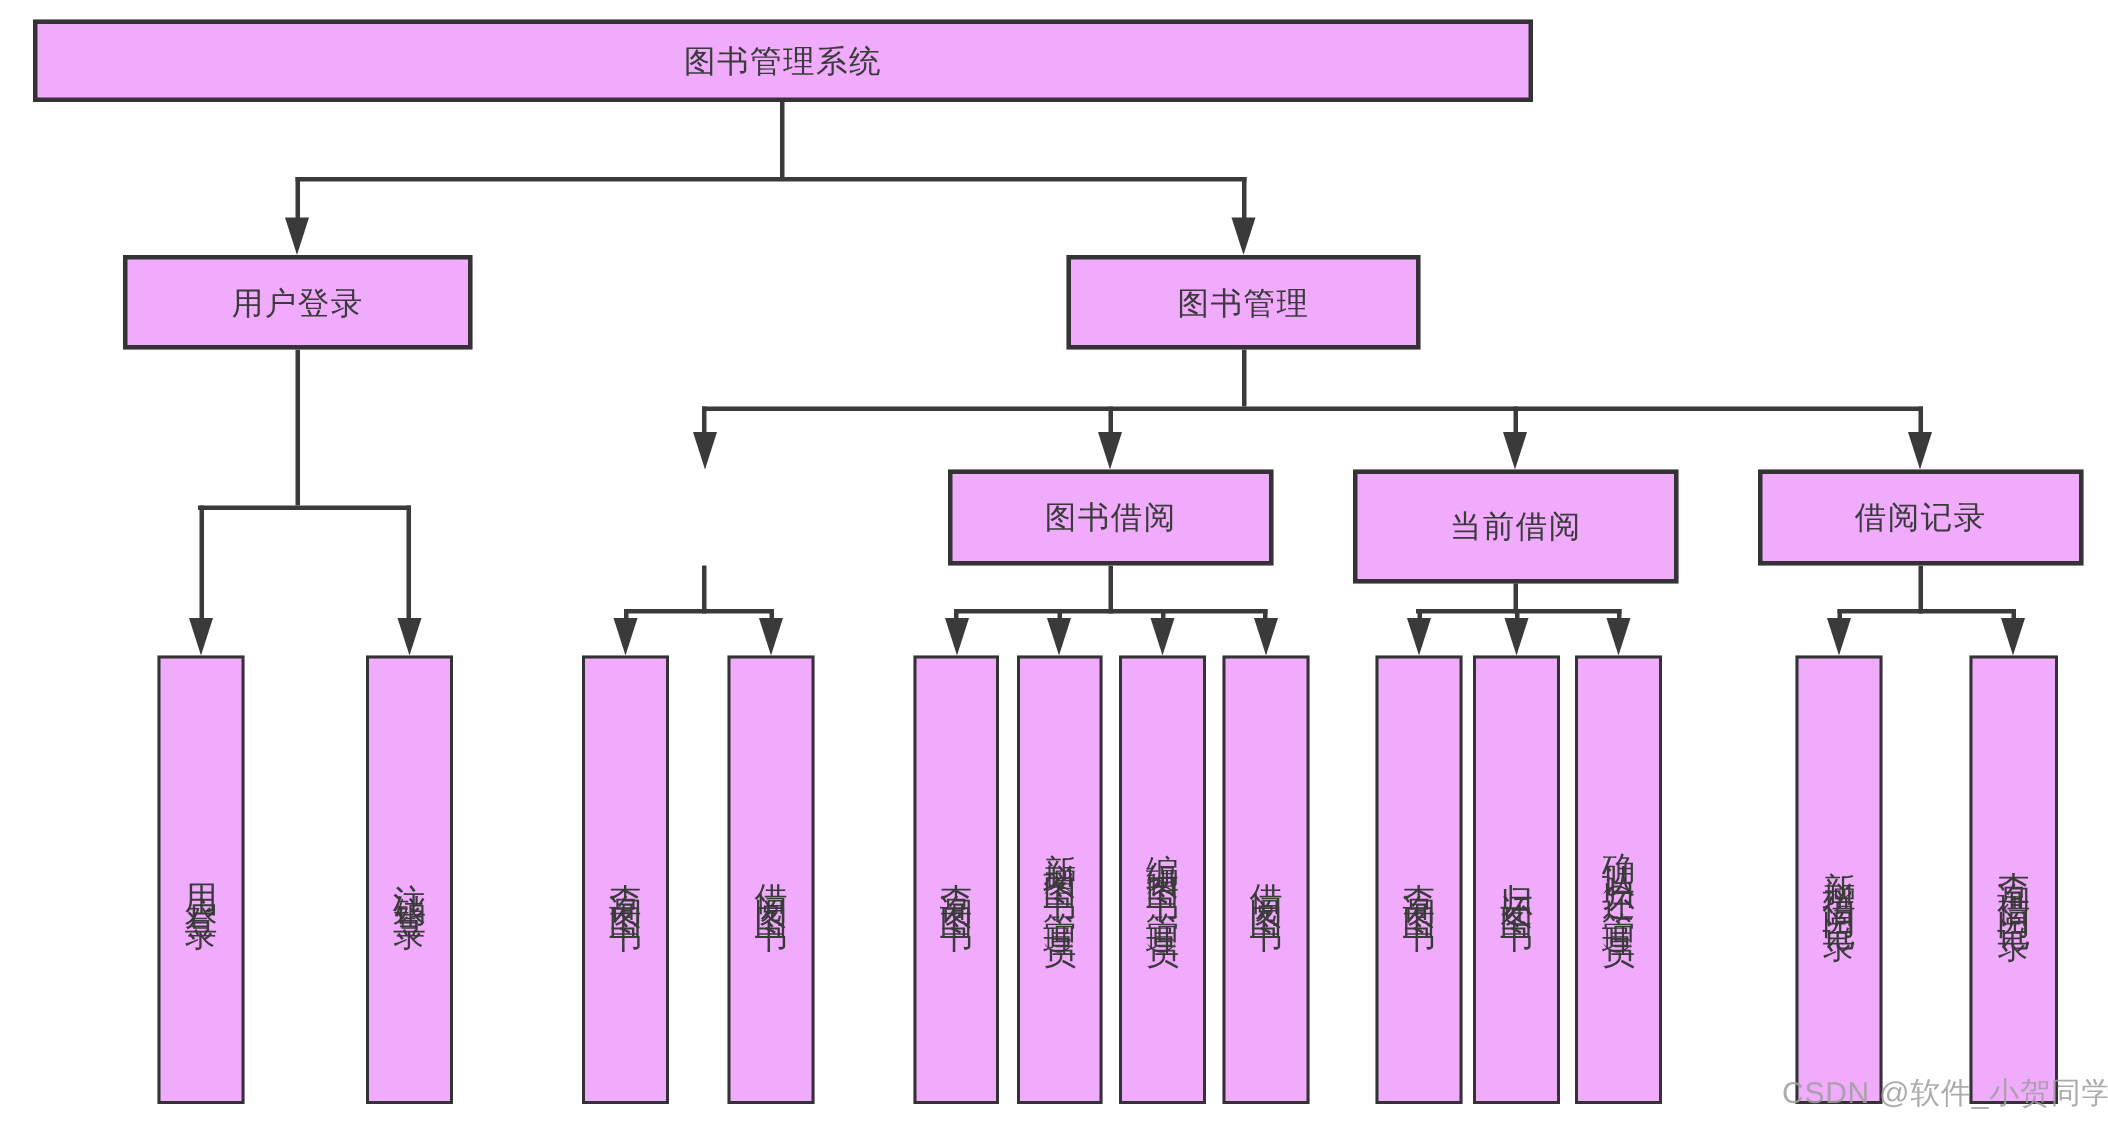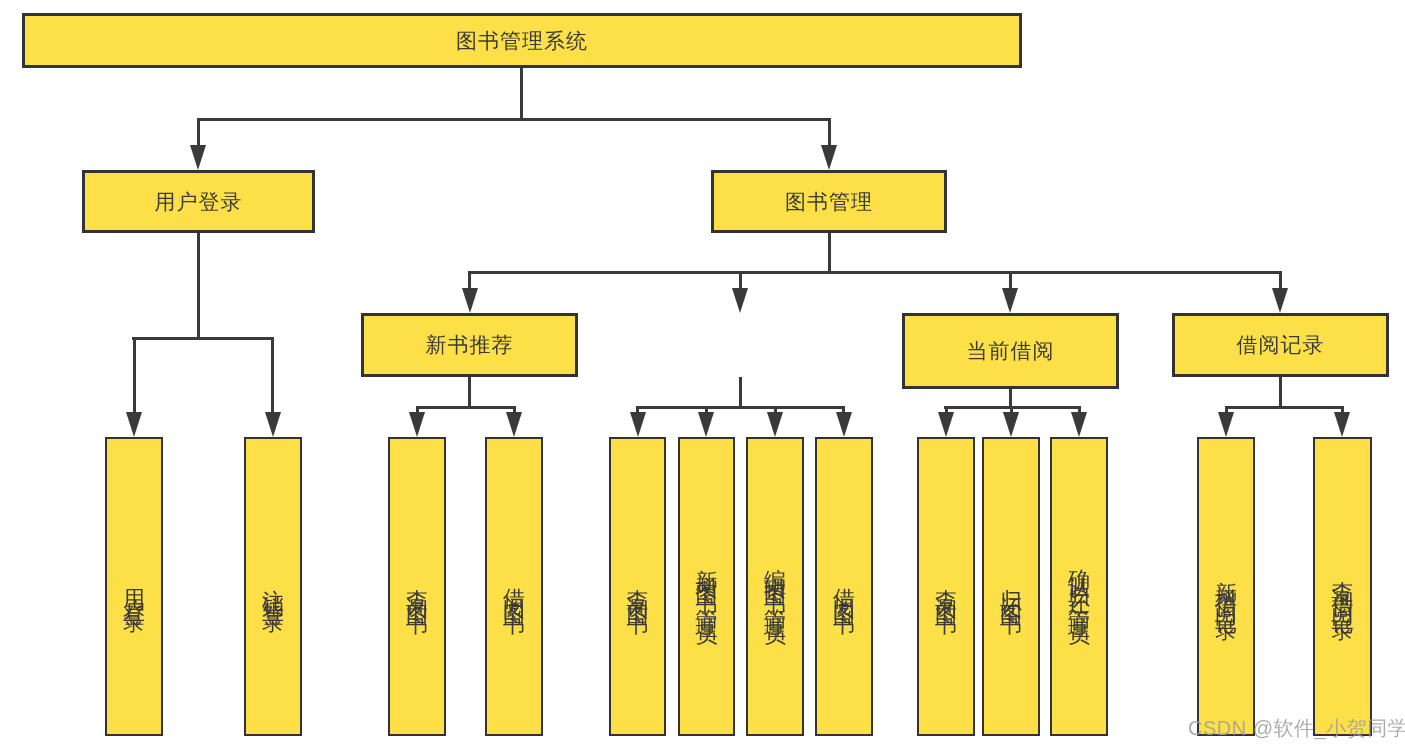--- a/index.html
+++ b/index.html
@@ -8,21 +8,21 @@
     width: 1405px;
     height: 747px;
     background: #ffffff;
     overflow: hidden;
     font-family: "Liberation Sans", sans-serif;
     color: #3a3a3a;
   }
   .box {
     position: absolute;
     box-sizing: border-box;
-    background: #fde047;
+    background: #f0abfc;
     border: 3px solid #333333;
     display: flex;
     align-items: center;
     justify-content: center;
     font-size: 21px;
     letter-spacing: 1px;
     z-index: 2;
   }
   .leaf {
     border-width: 2.5px;
@@ -70,24 +70,24 @@
   </div>
 
   <div class="box" style="left:82px; top:170px; width:233px; height:63px;">
     <span>用户登录</span>
   </div>
 
   <div class="box" style="left:711px; top:170px; width:236px; height:63px;">
     <span>图书管理</span>
   </div>
 
-  <div class="box" style="left:361px; top:313px; width:217px; height:64px;">
-    <span>新书推荐</span>
-  </div>
-
+
+  <div class="box" style="left:632px; top:313px; width:217px; height:64px;">
+    <span>图书借阅</span>
+  </div>
 
   <div class="box" style="left:902px; top:313px; width:217px; height:76px;">
     <span>当前借阅</span>
   </div>
 
   <div class="box" style="left:1172px; top:313px; width:217px; height:64px;">
     <span>借阅记录</span>
   </div>
 
   <div class="box leaf" style="left:105px; top:437px; width:58px; height:299px;">

